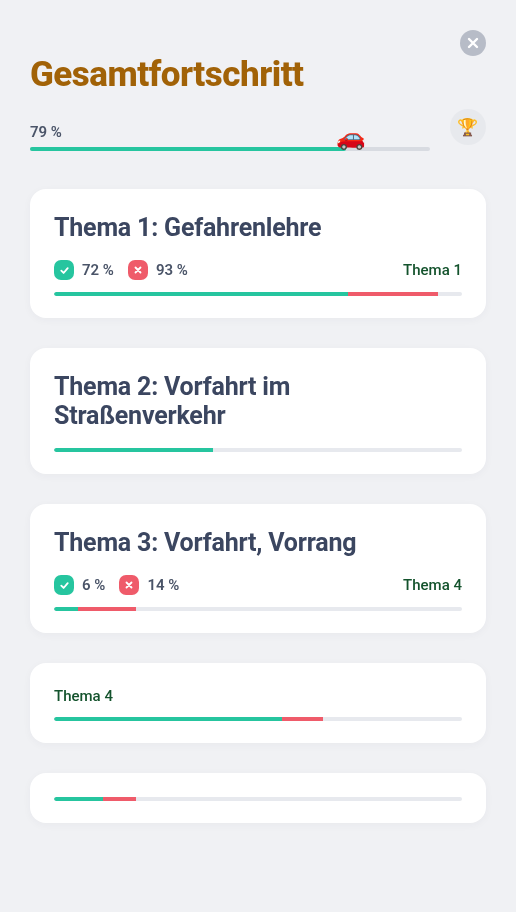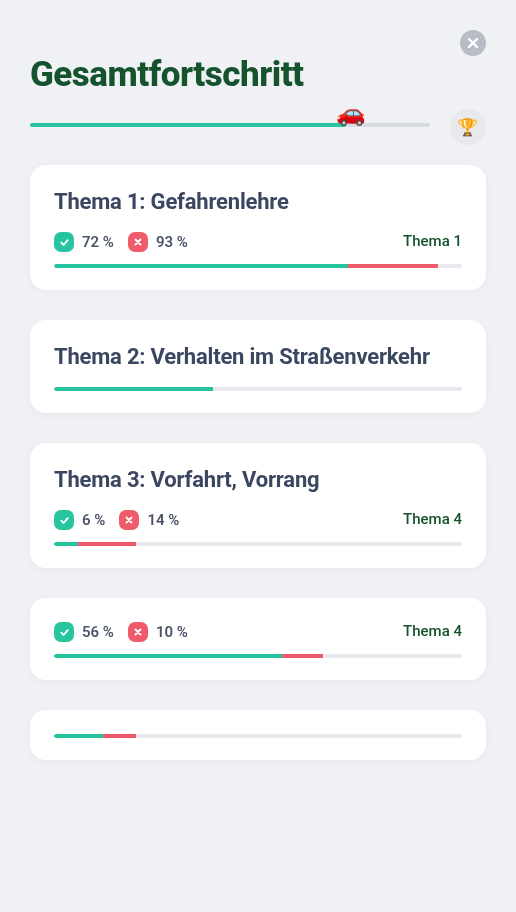--- a/index.html
+++ b/index.html
@@ -26,21 +26,21 @@
     background: #b7bcc7;
     display: flex;
     align-items: center;
     justify-content: center;
     cursor: pointer;
   }
   .close-btn svg { display: block; }
   h1.title {
     font-size: 35px;
     font-weight: 800;
-    color: #14532d;
+    color: #a16207;
     margin-top: 30px;
     margin-bottom: 28px;
     letter-spacing: -0.5px;
   }
   .overall {
     position: relative;
     margin-bottom: 38px;
   }
   .overall-pct {
     font-size: 15px;
@@ -82,28 +82,29 @@
   }
   .list { }
   .card {
     background: #ffffff;
     border-radius: 16px;
     padding: 24px 24px 22px 24px;
     margin-bottom: 30px;
     box-shadow: 0 2px 8px rgba(40,50,70,0.04);
   }
   .card-title {
-    font-size: 22px;
+    font-size: 25px;
     font-weight: 700;
     color: #3b4660;
     margin-bottom: 18px;
     letter-spacing: -0.2px;
   }
   .card-row {
     display: flex;
+    align-items: center;
     justify-content: space-between;
     margin-bottom: 12px;
   }
   .stats {
     display: flex;
     align-items: center;
     gap: 8px;
   }
   .chip {
     display: inline-flex;
@@ -154,20 +155,21 @@
 
   <div class="close-btn">
     <svg width="12" height="12" viewBox="0 0 12 12">
       <path d="M2 2 L10 10 M10 2 L2 10" stroke="#ffffff" stroke-width="2.4" stroke-linecap="round"></path>
     </svg>
   </div>
 
   <h1 class="title">Gesamtfortschritt</h1>
 
   <div class="overall">
+    <div class="overall-pct">79 %</div>
     <div class="overall-bar-wrap">
       <div class="overall-bar" id="overall-bar" style="width: 79%;"></div>
       <div class="car-emoji" id="car-emoji" style="left: 79%;">🚗</div>
     </div>
     <div class="trophy-badge">🏆</div>
   </div>
 
   <div class="list" id="topic-list">
       <div class="card">
         <div class="card-title">Thema 1: Gefahrenlehre</div>
@@ -187,21 +189,21 @@
             <span class="stat-text">93 %</span>
           </div>
           <div class="tag">Thema 1</div>
         </div>
         <div class="mini-bar-wrap">
           <div class="mini-bar-green" style="width: 72%;"></div>
           <div class="mini-bar-red" style="left: 72%; width: 22%;"></div>
         </div>
       </div>
       <div class="card">
-        <div class="card-title">Thema 2: Verhalten im Straßenverkehr</div>
+        <div class="card-title">Thema 2: Vorfahrt im Straßenverkehr</div>
         <div class="mini-bar-wrap">
           <div class="mini-bar-green" style="width: 39%;"></div>
         </div>
       </div>
       <div class="card">
         <div class="card-title">Thema 3: Vorfahrt, Vorrang</div>
         <div class="card-row">
           <div class="stats">
             <span class="chip green">
               <svg width="11" height="11" viewBox="0 0 12 12">
@@ -218,34 +220,20 @@
           </div>
           <div class="tag">Thema 4</div>
         </div>
         <div class="mini-bar-wrap">
           <div class="mini-bar-green" style="width: 6%;"></div>
           <div class="mini-bar-red" style="left: 6%; width: 14%;"></div>
         </div>
       </div>
       <div class="card">
         <div class="card-row">
-          <div class="stats">
-            <span class="chip green">
-              <svg width="11" height="11" viewBox="0 0 12 12">
-                <path d="M2.5 6.2 L5 8.7 L9.5 3.5" stroke="#ffffff" stroke-width="2" fill="none" stroke-linecap="round" stroke-linejoin="round"></path>
-              </svg>
-            </span>
-            <span class="stat-text">56 %</span>
-            <span class="chip red">
-              <svg width="10" height="10" viewBox="0 0 12 12">
-                <path d="M3 3 L9 9 M9 3 L3 9" stroke="#ffffff" stroke-width="2.2" stroke-linecap="round"></path>
-              </svg>
-            </span>
-            <span class="stat-text">10 %</span>
-          </div>
           <div class="tag">Thema 4</div>
         </div>
         <div class="mini-bar-wrap">
           <div class="mini-bar-green" style="width: 56%;"></div>
           <div class="mini-bar-red" style="left: 56%; width: 10%;"></div>
         </div>
       </div>
       <div class="card">
         <div class="mini-bar-wrap">
           <div class="mini-bar-green" style="width: 12%;"></div>

